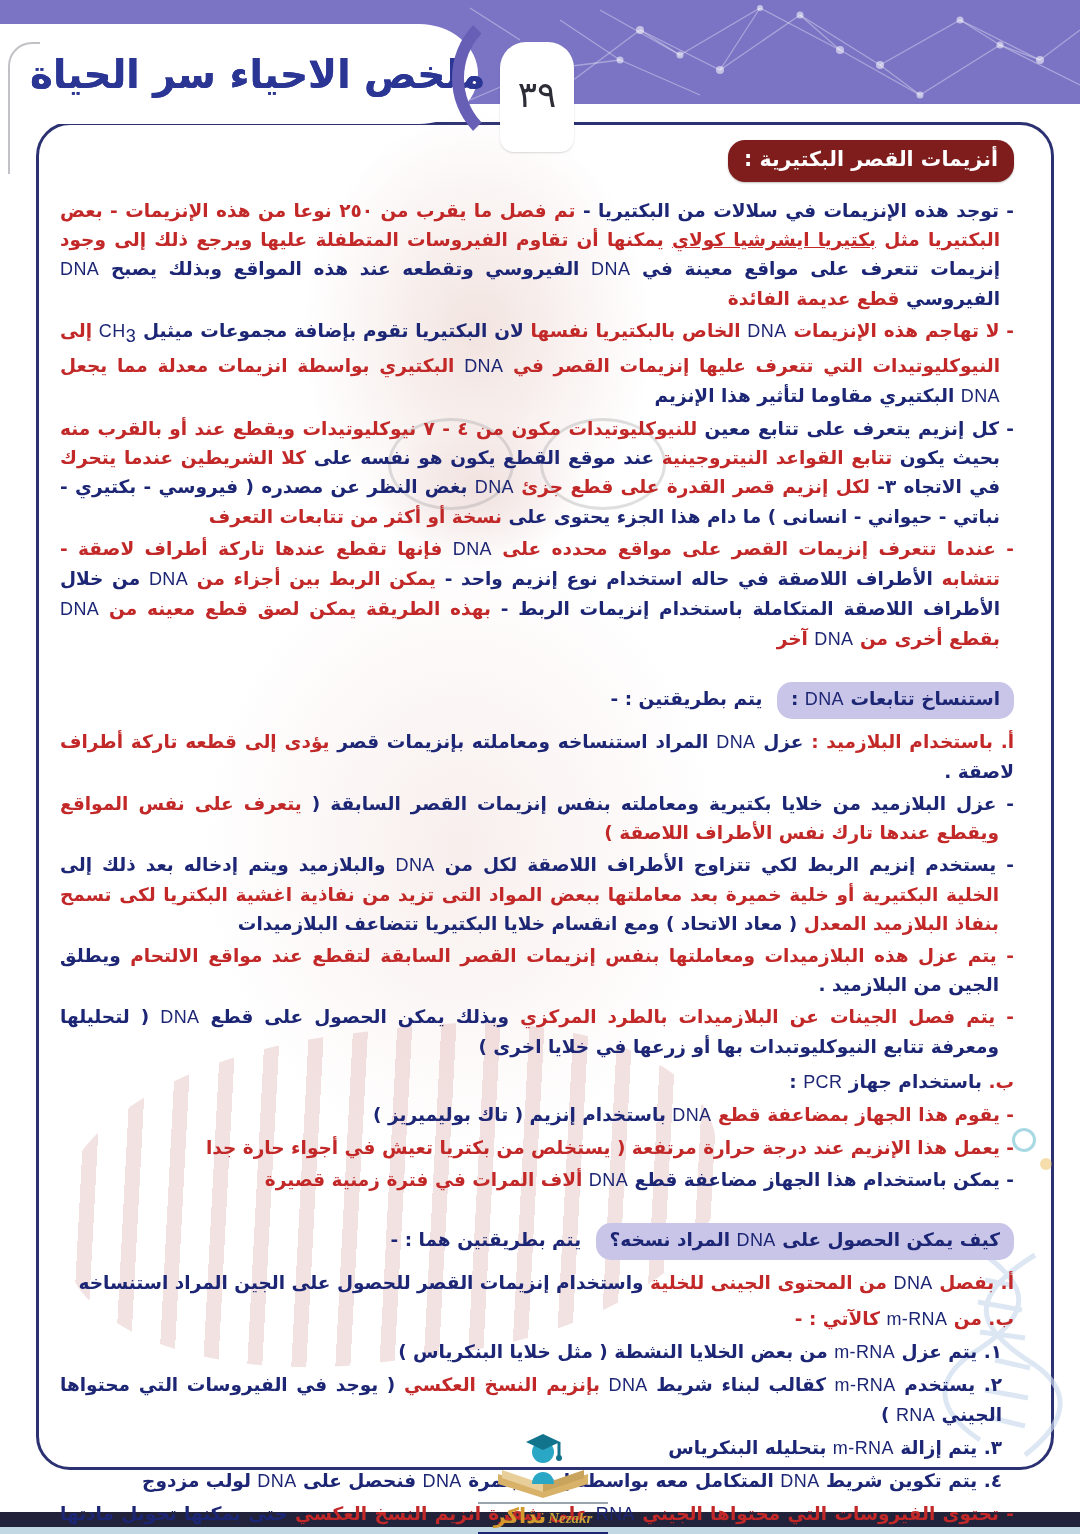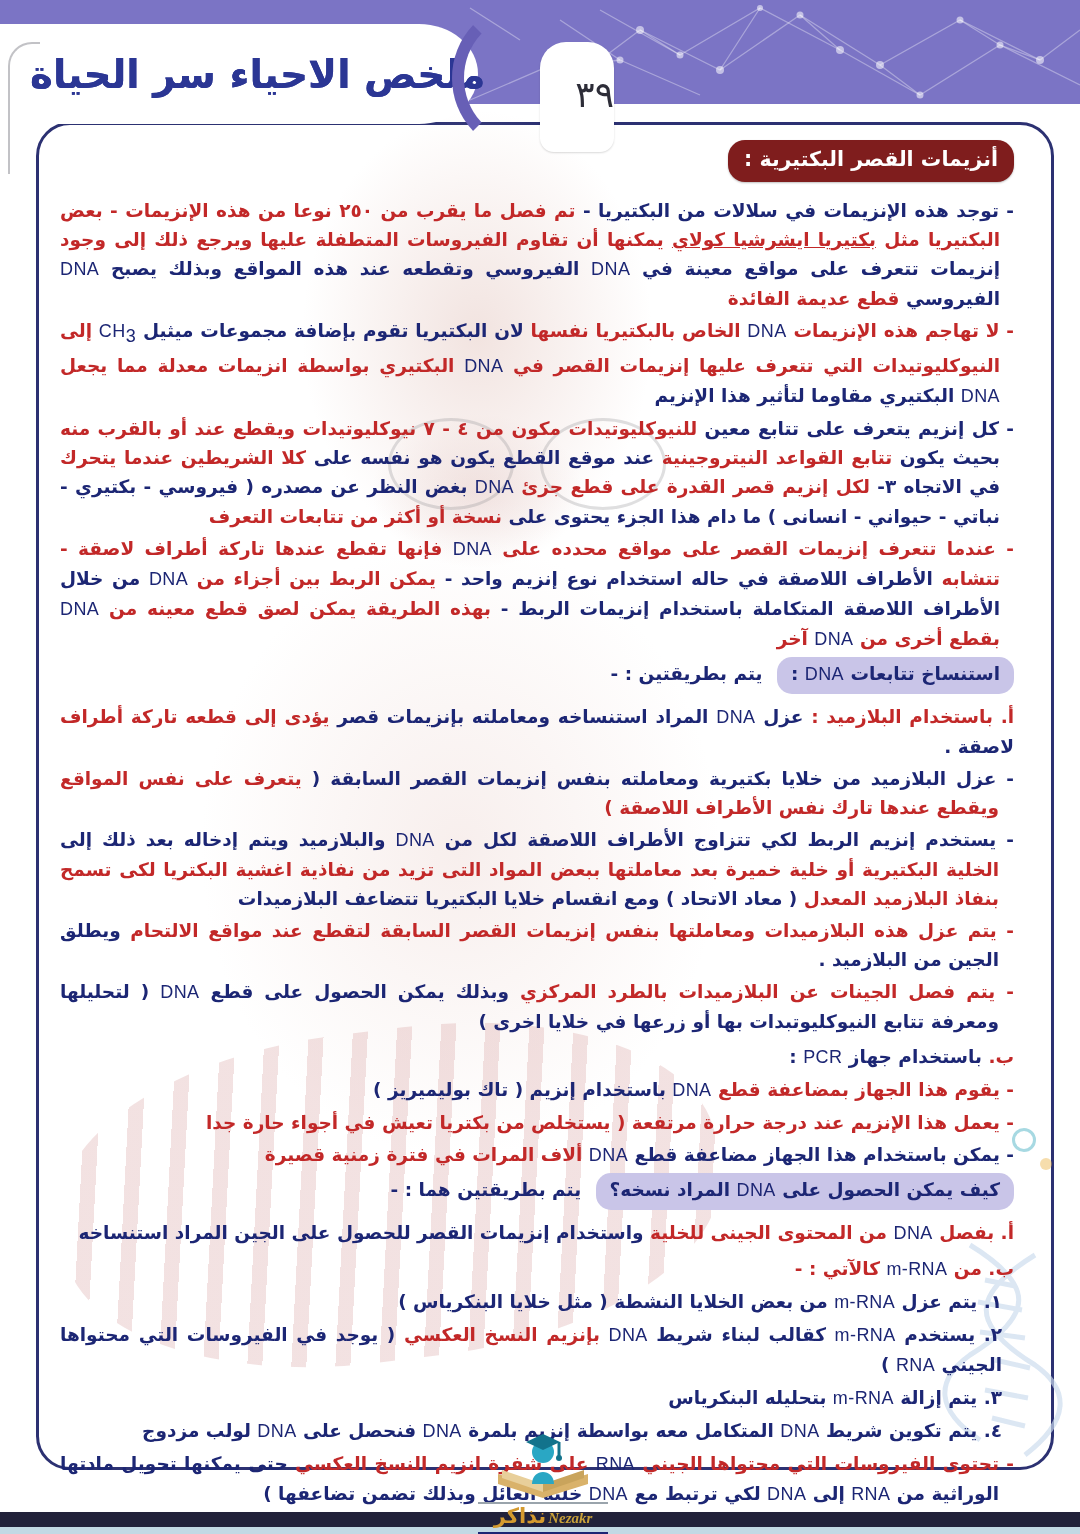--- a/index.html
+++ b/index.html
@@ -19,22 +19,22 @@
   .title-card .ttl{
     direction:rtl;width:100%;padding-right:10px;padding-left:46px;
     font-size:39px;font-weight:700;color:#2b3694;letter-spacing:0;white-space:nowrap;
     text-shadow:0 0 0 #2b3694;
   }
   .paren{
     position:absolute;left:452px;top:4px;width:116px;height:124px;border-radius:50%;
     border:12px solid transparent;border-left:12px solid #675fb6;z-index:4;
   }
   .page-badge{
-    position:absolute;left:540px;top:42px;width:74px;height:110px;background:#ffffff;
-    border-radius:26px 26px 14px 14px;z-index:5;display:flex;align-items:center;justify-content:flex-end;
+    position:absolute;left:500px;top:42px;width:74px;height:110px;background:#ffffff;
+    border-radius:26px 26px 14px 14px;z-index:5;display:flex;align-items:center;justify-content:center;
     box-shadow:0 1px 2px rgba(0,0,0,.15);
   }
   .page-badge .num{font-size:36px;color:#2d2d38;font-weight:500;margin-top:-6px;}
   .corner-line{
     position:absolute;left:8px;top:42px;width:30px;height:130px;z-index:6;
     border-left:2px solid #c2c2c6;border-top:2px solid #c2c2c6;border-top-left-radius:24px;
   }
   
   .content-box{
     position:absolute;left:36px;top:122px;width:1012px;height:1342px;
@@ -59,21 +59,21 @@
   .dot-orange{position:absolute;left:1040px;top:1158px;width:12px;height:12px;background:rgba(235,180,70,.45);border-radius:50%;z-index:0;}
   
   .text-area{
     position:absolute;left:44px;top:138px;width:986px;z-index:10;
     direction:rtl;text-align:justify;text-align-last:right;
     font-size:18.5px;font-weight:700;line-height:29px;color:#1c2674;
     padding:0 16px 0 16px;box-sizing:border-box;
   }
   .blk{margin:3px 0;}
   .blk.h1{margin:2px 0 14px;}
-  .blk.h2,.blk.h3{margin:3px 0 8px;}
+  .blk.h2,.blk.h3{margin:28px 0 8px;}
   .blk.bullet{padding-right:14px;text-indent:-14px;}
   .blk.sub{padding-right:15px;text-indent:-15px;}
   .blk.num{margin-right:12px;}
   .blk.alpha{margin-top:6px;}
   .navy{color:#1c2674;}
   .red{color:#c22828;}
   .white{color:#ffffff;}
   .en{font-family:Liberation Sans, sans-serif;font-weight:500;font-size:18px;letter-spacing:.4px;}
   .u{text-decoration:underline;}
   sub{font-size:12px;}

